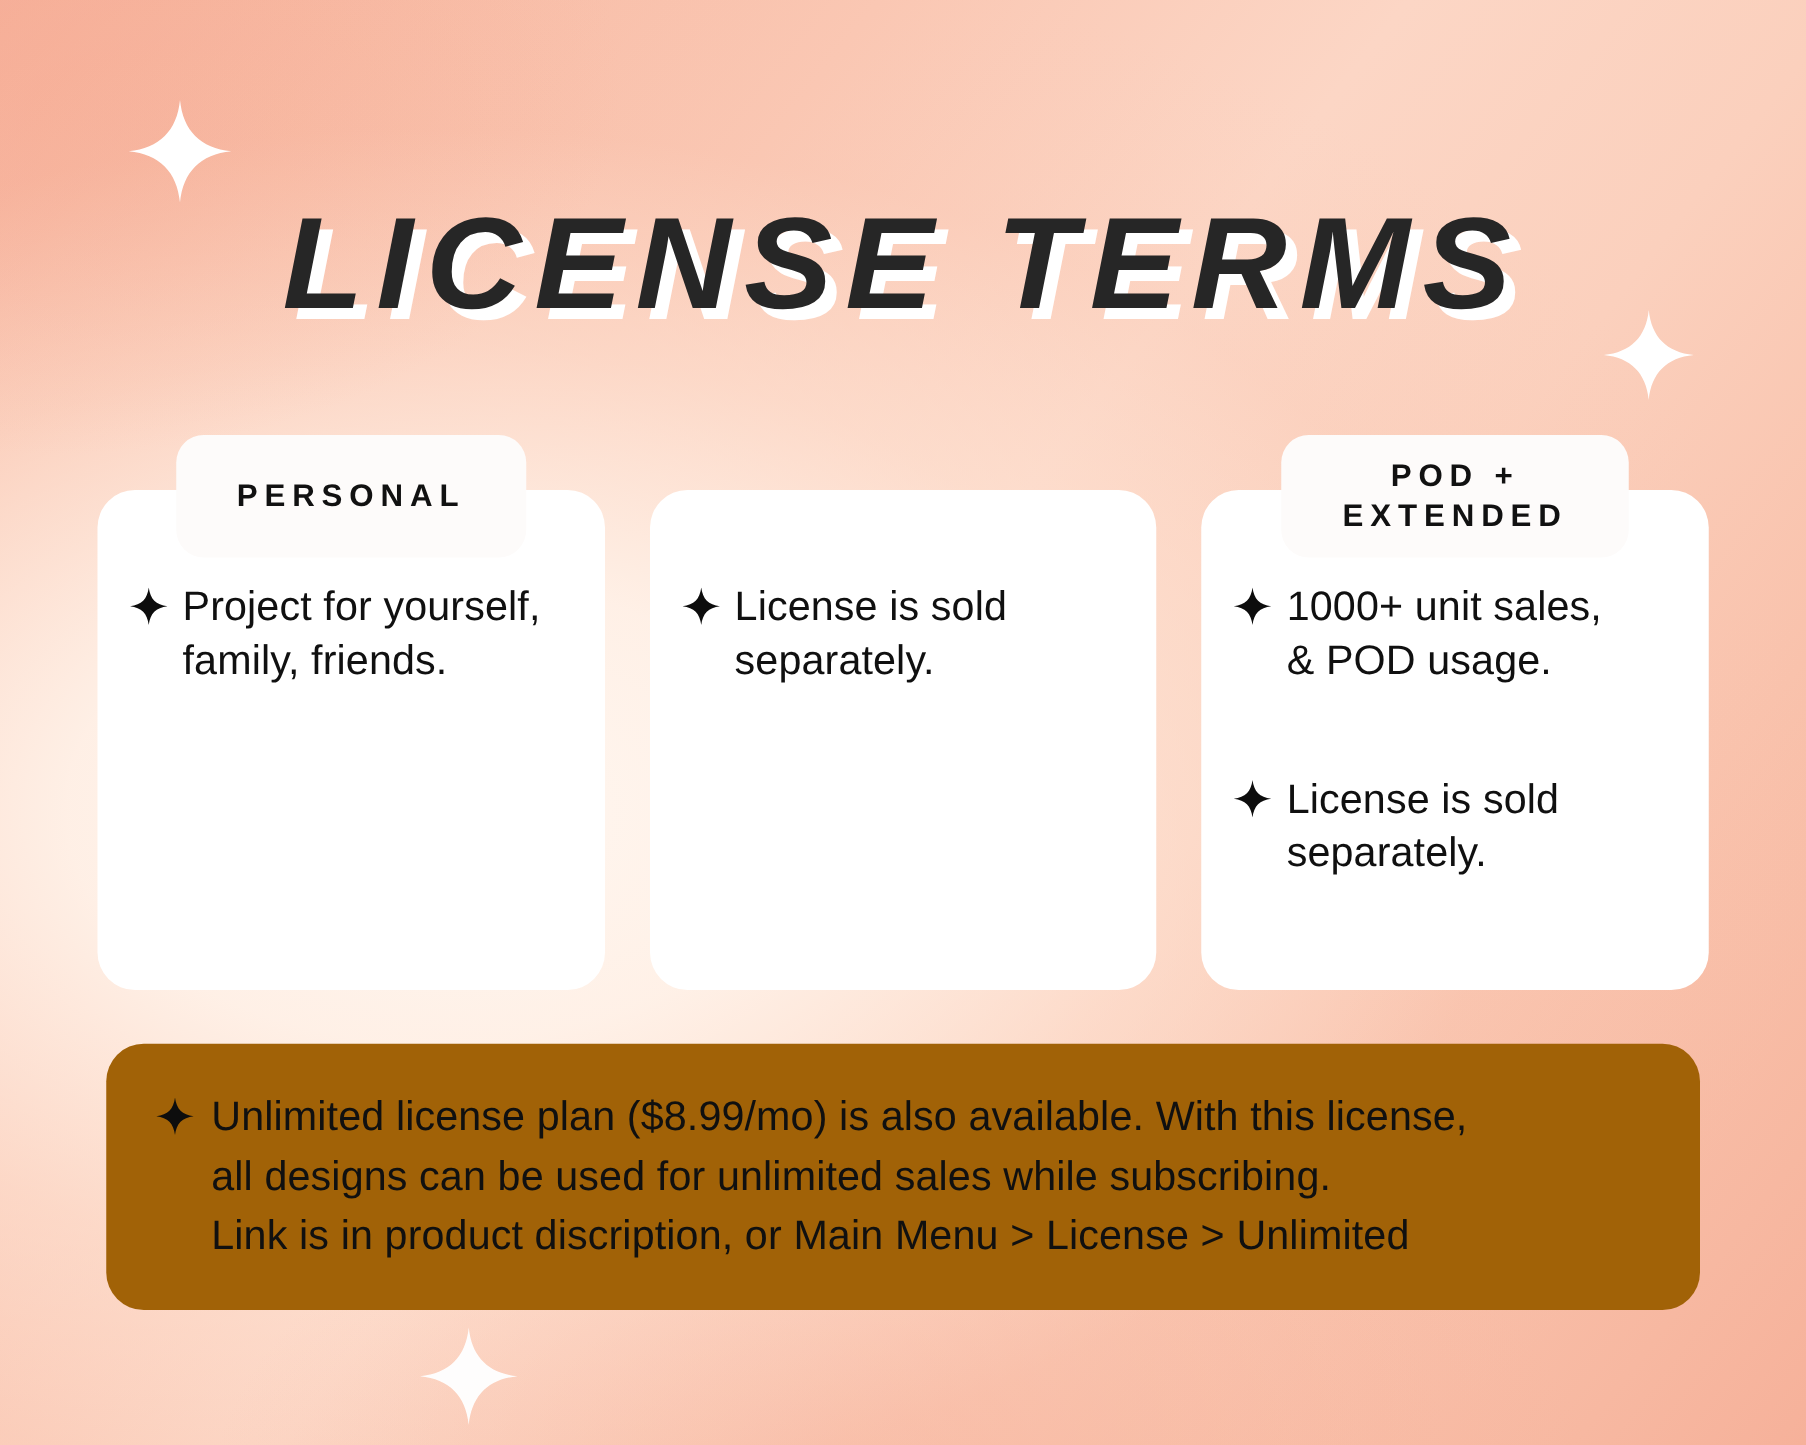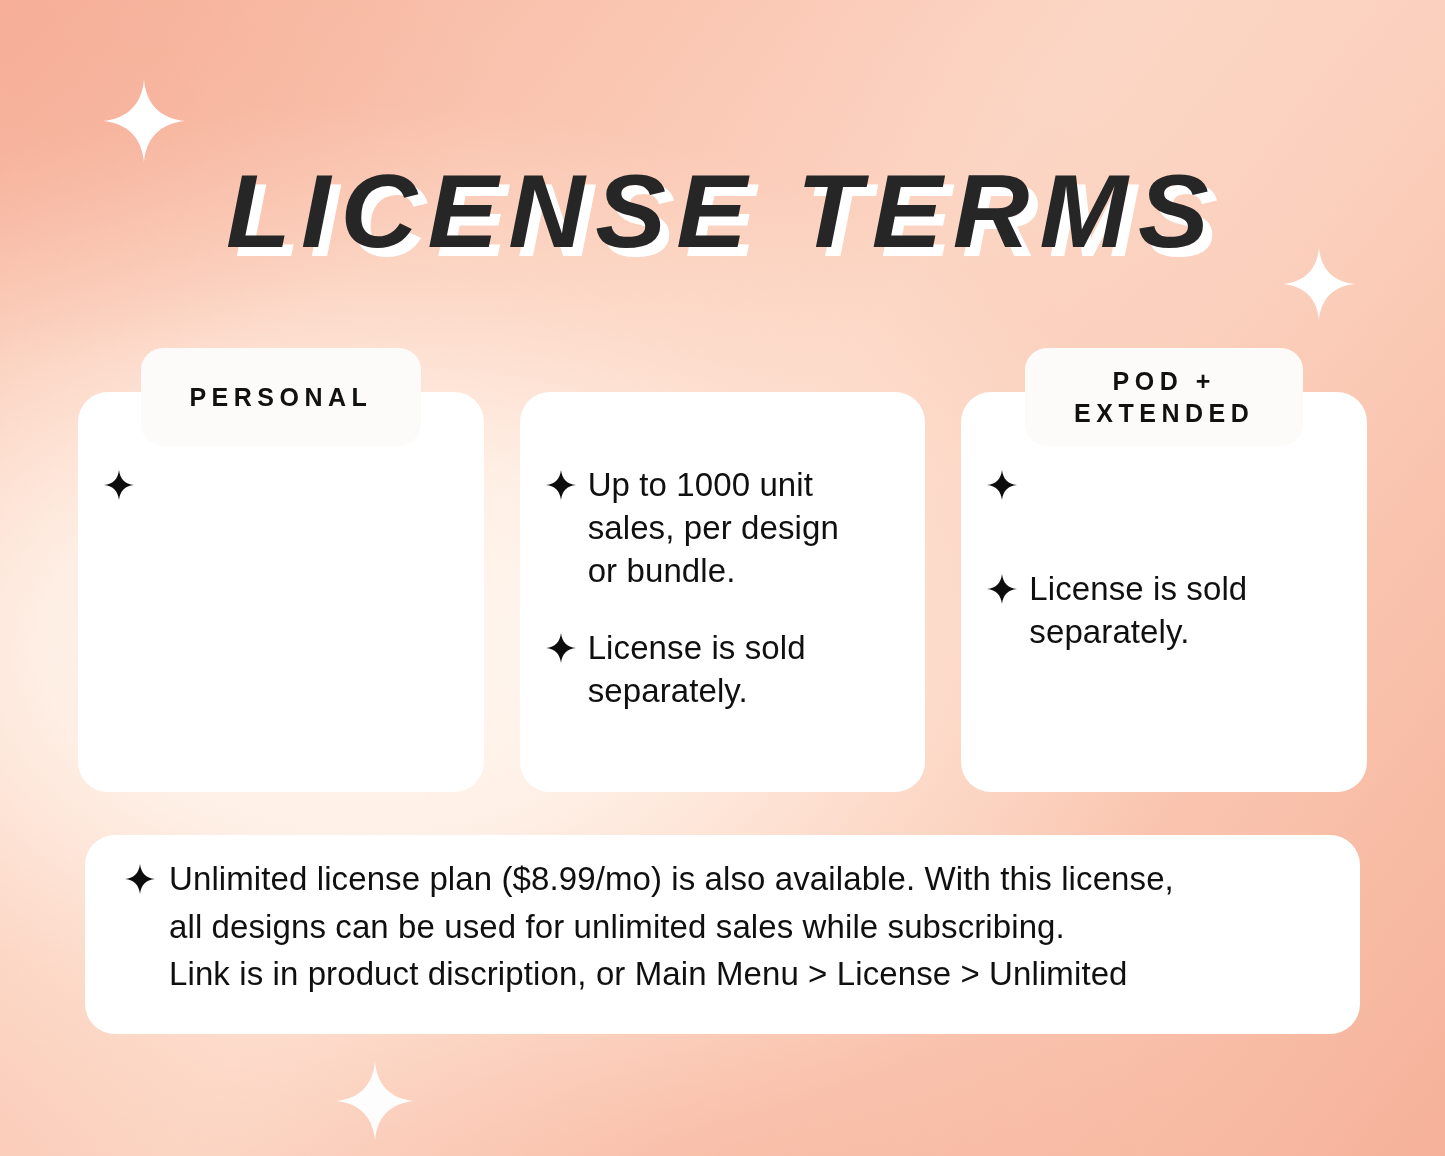--- a/index.html
+++ b/index.html
@@ -171,23 +171,23 @@
   .card-3 .card-tab { width: 278px; }
 
   .card-3 .bullet:first-child { margin-bottom: 68px; }
 
   
   .banner {
     position: absolute;
     left: 85px;
     top: 835px;
     width: 1275px;
-    background: #ffffff;
+    background: #a16207;
     border-radius: 30px;
-    padding: 20px 40px 36px 40px;
+    padding: 34px 40px 36px 40px;
     display: flex;
     align-items: flex-start;
     gap: 14px;
   }
 
   .banner-icon {
     flex: 0 0 auto;
     width: 30px;
     height: 30px;
     margin-top: 9px;
@@ -236,73 +236,67 @@
       <div class="card-tab">
         <span class="card-tab-label">PERSONAL</span>
       </div>
       <ul class="bullets">
         <li class="bullet">
           <span class="bullet-icon">
             <svg viewBox="0 0 100 100" width="30" height="30" aria-hidden="true">
               <path d="M50 0 C54 31 69 46 100 50 C69 54 54 69 50 100 C46 69 31 54 0 50 C31 46 46 31 50 0 Z" fill="currentColor"></path>
             </svg>
           </span>
+          <span class="bullet-text">Project for yourself,
+family, friends.</span>
         </li>
       </ul>
     </section>
 
     <section class="card card-2">
       <ul class="bullets">
         <li class="bullet">
           <span class="bullet-icon">
             <svg viewBox="0 0 100 100" width="30" height="30" aria-hidden="true">
               <path d="M50 0 C54 31 69 46 100 50 C69 54 54 69 50 100 C46 69 31 54 0 50 C31 46 46 31 50 0 Z" fill="currentColor"></path>
             </svg>
           </span>
-          <span class="bullet-text">Up to 1000 unit
-sales, per design
-or bundle.</span>
+          <span class="bullet-text">License is sold
+separately.</span>
+        </li>
+      </ul>
+    </section>
+
+    <section class="card card-3">
+      <div class="card-tab">
+        <span class="card-tab-label">POD +
+EXTENDED</span>
+      </div>
+      <ul class="bullets">
+        <li class="bullet">
+          <span class="bullet-icon">
+            <svg viewBox="0 0 100 100" width="30" height="30" aria-hidden="true">
+              <path d="M50 0 C54 31 69 46 100 50 C69 54 54 69 50 100 C46 69 31 54 0 50 C31 46 46 31 50 0 Z" fill="currentColor"></path>
+            </svg>
+          </span>
+          <span class="bullet-text">1000+ unit sales,
+&amp; POD usage.</span>
         </li>
         <li class="bullet">
           <span class="bullet-icon">
             <svg viewBox="0 0 100 100" width="30" height="30" aria-hidden="true">
               <path d="M50 0 C54 31 69 46 100 50 C69 54 54 69 50 100 C46 69 31 54 0 50 C31 46 46 31 50 0 Z" fill="currentColor"></path>
             </svg>
           </span>
           <span class="bullet-text">License is sold
 separately.</span>
         </li>
       </ul>
     </section>
 
-    <section class="card card-3">
-      <div class="card-tab">
-        <span class="card-tab-label">POD +
-EXTENDED</span>
-      </div>
-      <ul class="bullets">
-        <li class="bullet">
-          <span class="bullet-icon">
-            <svg viewBox="0 0 100 100" width="30" height="30" aria-hidden="true">
-              <path d="M50 0 C54 31 69 46 100 50 C69 54 54 69 50 100 C46 69 31 54 0 50 C31 46 46 31 50 0 Z" fill="currentColor"></path>
-            </svg>
-          </span>
-        </li>
-        <li class="bullet">
-          <span class="bullet-icon">
-            <svg viewBox="0 0 100 100" width="30" height="30" aria-hidden="true">
-              <path d="M50 0 C54 31 69 46 100 50 C69 54 54 69 50 100 C46 69 31 54 0 50 C31 46 46 31 50 0 Z" fill="currentColor"></path>
-            </svg>
-          </span>
-          <span class="bullet-text">License is sold
-separately.</span>
-        </li>
-      </ul>
-    </section>
-
   </div>
 
   <div class="banner">
     <span class="banner-icon">
       <svg viewBox="0 0 100 100" width="30" height="30" aria-hidden="true">
         <path d="M50 0 C54 31 69 46 100 50 C69 54 54 69 50 100 C46 69 31 54 0 50 C31 46 46 31 50 0 Z" fill="currentColor"></path>
       </svg>
     </span>
     <span class="banner-text">Unlimited license plan ($8.99/mo) is also available. With this license,
 all designs can be used for unlimited sales while subscribing.

